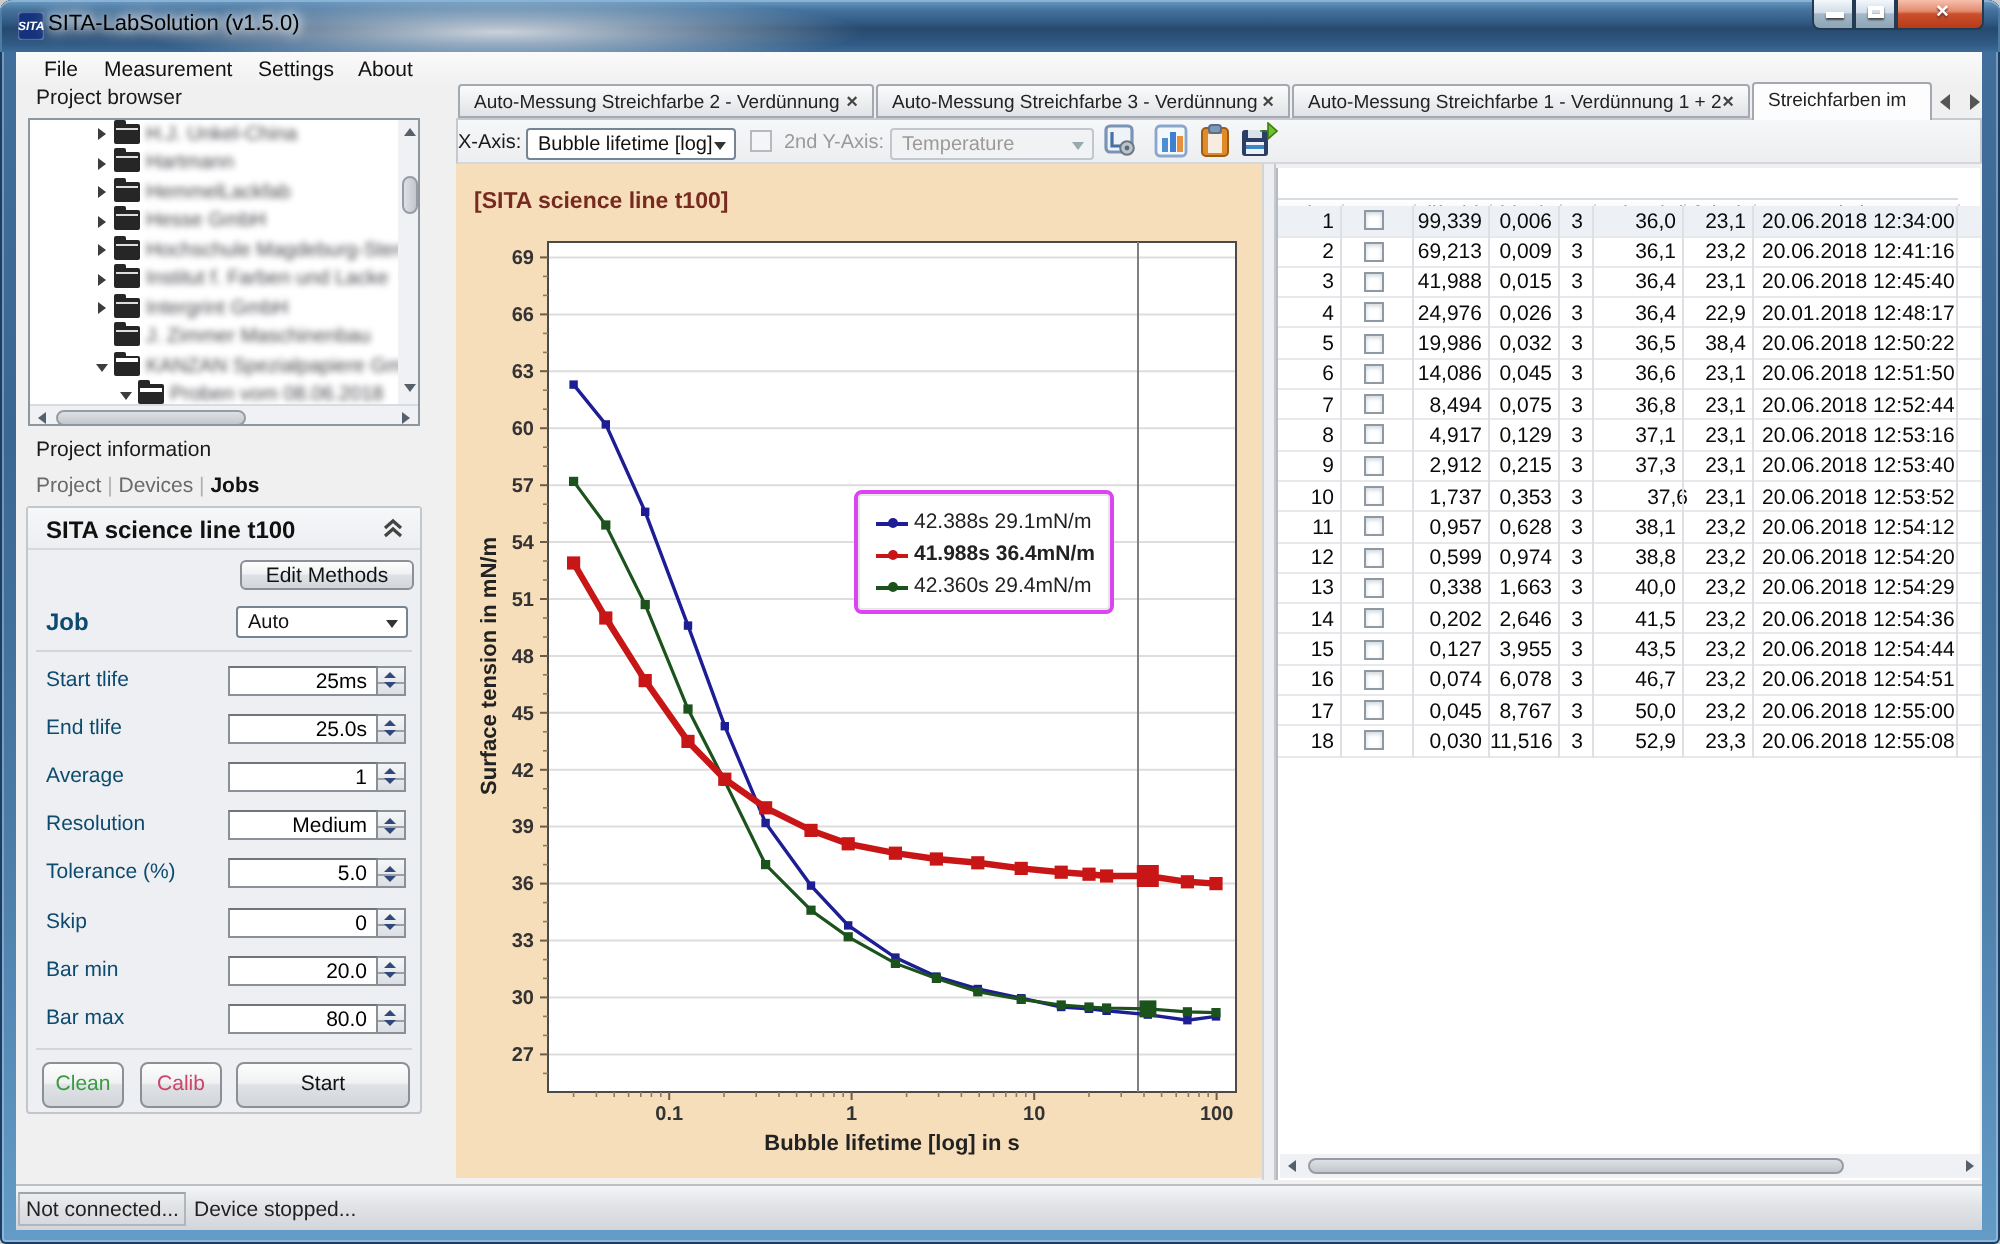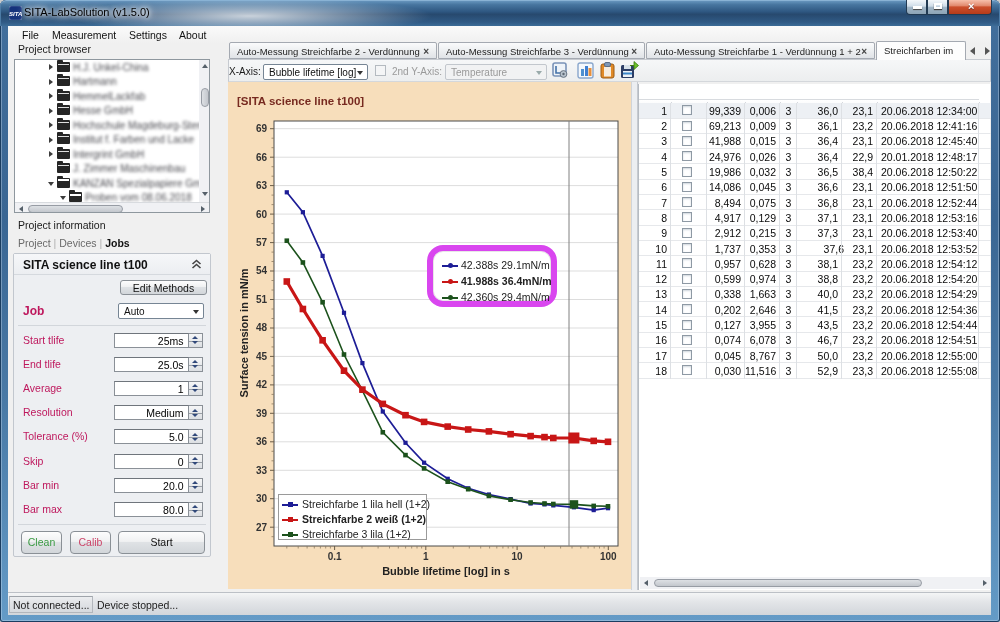--- a/index.html
+++ b/index.html
@@ -58,21 +58,21 @@
 .sb-arr { position:absolute; width:0; height:0; }
 
 #ptabs { position:absolute; left:10px; top:211px; font-size:10.5px; color:#6a6a6a; }
 #jobs { position:absolute; left:5px; top:227px; width:198px; height:304px; background:#edeff2; border:1px solid #c2c7ce; border-radius:2px; }
 #jobshead { position:absolute; left:0; top:0; width:100%; height:21px; background:linear-gradient(180deg,#f6f7f9,#eceef1); border-bottom:1px solid #d5d9de; }
 .field { position:absolute; width:74.5px; height:15px; background:#fff; border:1px solid #8a9097; border-top-color:#6f757c; font-size:10.5px; color:#000; text-align:right; padding:1px 4px 0 0; }
 .spin { position:absolute; width:14px; height:15px; border:1px solid #8a9097; border-left:none; background:linear-gradient(180deg,#f5f6f7,#dcdfe3); }
 .spin::before { content:""; position:absolute; left:3.5px; top:2.5px; border-left:3px solid transparent; border-right:3px solid transparent; border-bottom:3px solid #31497a; }
 .spin::after { content:""; position:absolute; left:3.5px; bottom:2.5px; border-left:3px solid transparent; border-right:3px solid transparent; border-top:3px solid #31497a; }
 .spin i { position:absolute; left:0; top:7px; width:100%; height:1px; background:#9aa0a7; }
-.flabel { position:absolute; left:9px; font-size:10.5px; color:#be185d; }
+.flabel { position:absolute; left:9px; font-size:10.5px; color:#0c4a6e; }
 .btn { position:absolute; border:1px solid #8a9096; border-radius:3px; background:linear-gradient(180deg,#fdfdfd 0%,#f0f1f2 45%,#dfe2e5 50%,#d2d6da 100%); font-size:10.5px; color:#111; text-align:center; }
 .sep { position:absolute; left:4px; width:188px; height:1px; background:#d2d6db; }
 
 
 .tab { position:absolute; top:16px; height:17px; background:linear-gradient(180deg,#fafbfc 0%,#eceef0 55%,#e0e3e7 100%);
   border:1px solid #a4a9b1; border-radius:2px 2px 0 0; font-size:9.5px; color:#222; }
 .tab .tx { position:absolute; left:7px; top:3px; white-space:nowrap; }
 .tab .cl { position:absolute; top:2.5px; font-size:10px; color:#444; font-weight:bold; }
 #tab4 { background:#fdfdfd; height:19px; top:15px; border-bottom:none; z-index:3; }
 
@@ -80,21 +80,21 @@
 #toolbar { position:absolute; left:220px; top:33px; width:763px; height:23px; background:linear-gradient(180deg,#f6f7f8,#eceeef); border:1px solid #c6cad0; border-bottom-color:#d4d7db; }
 .combo { position:absolute; height:16px; background:#fff; border:1px solid #768594; border-radius:2px; font-size:10px; color:#111; }
 .combo .arr { position:absolute; right:4px; top:6px; border-left:3.5px solid transparent; border-right:3.5px solid transparent; border-top:4px solid #333; }
 .combo.dis { background:#f1f2f3; border-color:#c2c7cd; color:#9a9a9a; }
 .combo.dis .arr { border-top-color:#9aa; }
 
 
 #chartpanel { position:absolute; left:220px; top:56px; width:403px; height:507px; background:#f7debb; }
 #charttitle { position:absolute; left:9px; top:13px; font-size:11.5px; font-weight:bold; color:#772a20; letter-spacing:0; }
 .leg { position:absolute; background:#fff; font-size:10.5px; color:#222; }
-#leg1 { left:199px; top:163px; width:130px; height:62px; border:6px solid #d946ef; border-radius:16px; box-shadow:0 0 0 1px #e7e7e7 inset;padding-left:28px; }
+#leg1 { left:199px; top:163px; width:130px; height:62px; border:2px solid #d946ef; border-radius:4px; box-shadow:0 0 0 1px #e7e7e7 inset;padding-left:28px; }
 #leg2 { left:50px; top:412px; width:149px; height:46px; border:1px solid #9a9a9a; }
 .legrow { position:absolute; left:0; width:100%; height:14px; }
 .lmark { position:absolute; top:6px; width:16px; height:2px; }
 .lmark i { position:absolute; left:5.5px; top:-2px; width:5px; height:5px; }
 .ltx { position:absolute; top:0; white-space:nowrap; }
 
 
 #tablewrap { position:absolute; left:630px; top:58px; width:352px; height:506px; background:#fff; border-left:1px solid #b6bbc2; }
 #thead { position:absolute; left:0; top:15px; width:340px; height:16px; background:linear-gradient(180deg,#ffffff,#eff1f4); border-top:1px solid #d8dbdf; border-bottom:1px solid #c2c6cc;padding-left:13px; }
 .th { position:absolute; top:2px; font-size:10px; color:#1f2d4d; padding-left:3px; border-left:1px solid #d4d7dc; height:13px; white-space:nowrap; overflow:hidden; }
@@ -503,40 +503,20 @@
           </span>
           <span class="ltx" style="left:28px;font-weight:bold">41.988s 36.4mN/m</span>
         </div>
       <div class="legrow" style="top:40px">
           <span class="lmark" style="left:9px;background:#1c521c">
             <i style="background:#1c521c;border-radius:50%"></i>
           </span>
           <span class="ltx" style="left:28px">42.360s 29.4mN/m</span>
         </div>
     </div>
-    <div class="leg" id="leg2">
-      <div class="legrow" style="top:3px">
-          <span class="lmark" style="left:3px;background:#1d1d96">
-            <i style="background:#1d1d96"></i>
-          </span>
-          <span class="ltx" style="left:23px">Streichfarbe 1 lila hell (1+2)</span>
-        </div>
-      <div class="legrow" style="top:18px">
-          <span class="lmark" style="left:3px;background:#c81616">
-            <i style="background:#c81616"></i>
-          </span>
-          <span class="ltx" style="left:23px;font-weight:bold">Streichfarbe 2 weiß (1+2)</span>
-        </div>
-      <div class="legrow" style="top:33px">
-          <span class="lmark" style="left:3px;background:#1c521c">
-            <i style="background:#1c521c"></i>
-          </span>
-          <span class="ltx" style="left:23px">Streichfarbe 3 lila (1+2)</span>
-        </div>
-    </div>
   </div>
 
   <div class="abs" style="left:623px;top:56px;width:7px;height:508px;background:#eceef1;border-left:1px solid #d0d4d9;border-right:1px solid #c6cad0"></div>
 
   <div id="tablewrap">
     <div id="thead">
       <span class="th" style="left:0;width:32px;border-left:none">Index</span>
       <span class="th" style="left:32px;width:36px">Ignore</span>
       <span class="th" style="left:68px;width:38px">tlife (s)</span>
       <span class="th" style="left:106px;width:35px">f (Hz)</span>

